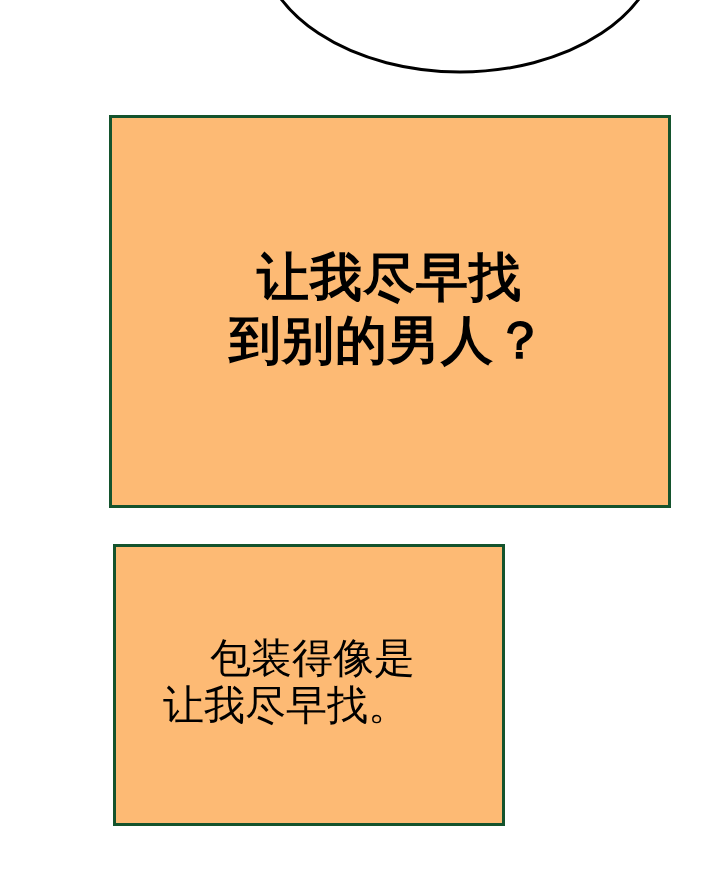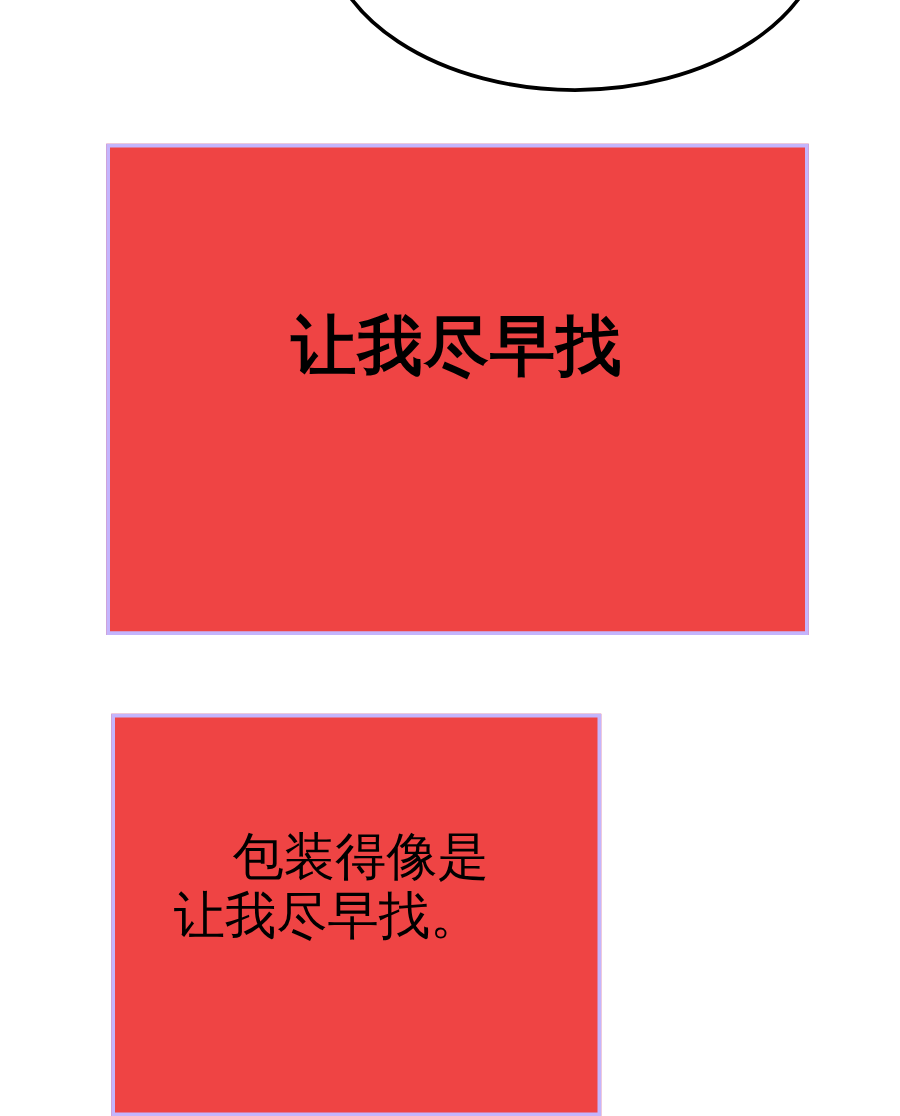--- a/index.html
+++ b/index.html
@@ -1,40 +1,41 @@
 <!DOCTYPE html>
 <html><head>
   <meta charset="utf-8">
   <style>
     html, body { margin: 0; padding: 0; background: #ffffff; }
     body { width: 720px; height: 893px; position: relative; overflow: hidden;
            font-family: "DejaVu Sans", sans-serif; }
     .ellipse-wrap { position: absolute; left: 0; top: 0; width: 720px; height: 80px; }
-    .panel { position: absolute; box-sizing: border-box; border: 3px solid #c4b5fd; background: #ef4444; }
+    .panel { position: absolute; box-sizing: border-box; border: 3px solid #14532d; background: #fdba74; margin-left: 24px; }
     .panel-1 { left: 85px; top: 115px; width: 562px; height: 393px; }
-    .panel-2 { left: 89px; top: 571px; width: 392px; height: 322px; }
+    .panel-2 { left: 89px; top: 544px; width: 392px; height: 282px; }
     .caption { position: absolute; color: #000000; font-weight: bold; white-space: nowrap; }
     .caption .line { display: block; }
     .cap-1 { left: 117px; top: 128px; font-size: 52px; line-height: 63px; letter-spacing: 1px; }
     .cap-1 .l1 { padding-left: 28px; }
     .cap-2 { left: 47px; top: 88px; font-size: 41px; line-height: 47px; font-weight: normal; }
     .cap-2 .l1 { padding-left: 47px; }
   </style>
 </head>
 <body>
 
 <div class="ellipse-wrap">
   <svg width="720" height="80" viewBox="0 0 720 80">
     <ellipse cx="460" cy="-60" rx="200" ry="132" fill="#ffffff" stroke="#000000" stroke-width="3"></ellipse>
   </svg>
 </div>
 
 <div class="panel panel-1">
   <div class="caption cap-1">
     <span class="line l1">让我尽早找</span>
+    <span class="line l2">到别的男人？</span>
   </div>
 </div>
 
 <div class="panel panel-2">
   <div class="caption cap-2">
     <span class="line l1">包装得像是</span>
     <span class="line l2">让我尽早找。</span>
   </div>
 </div>
 

